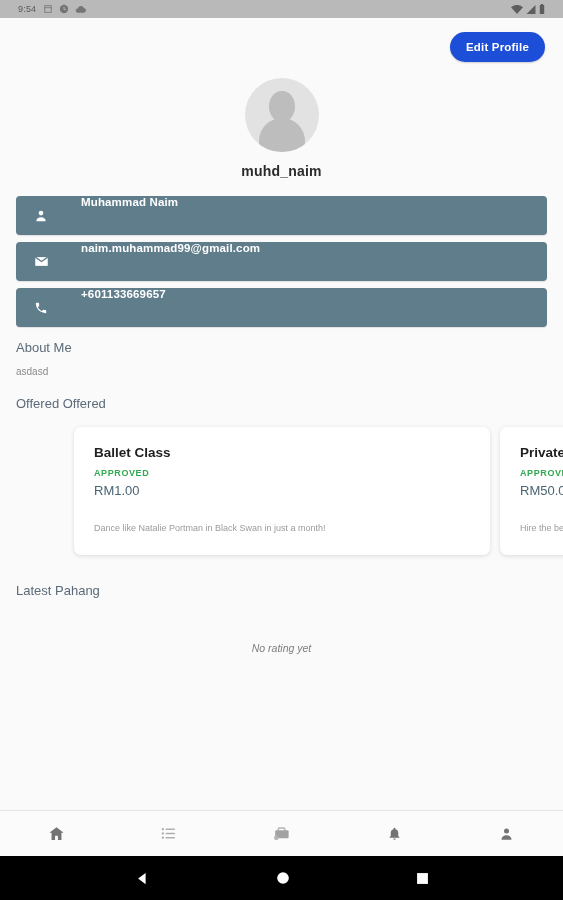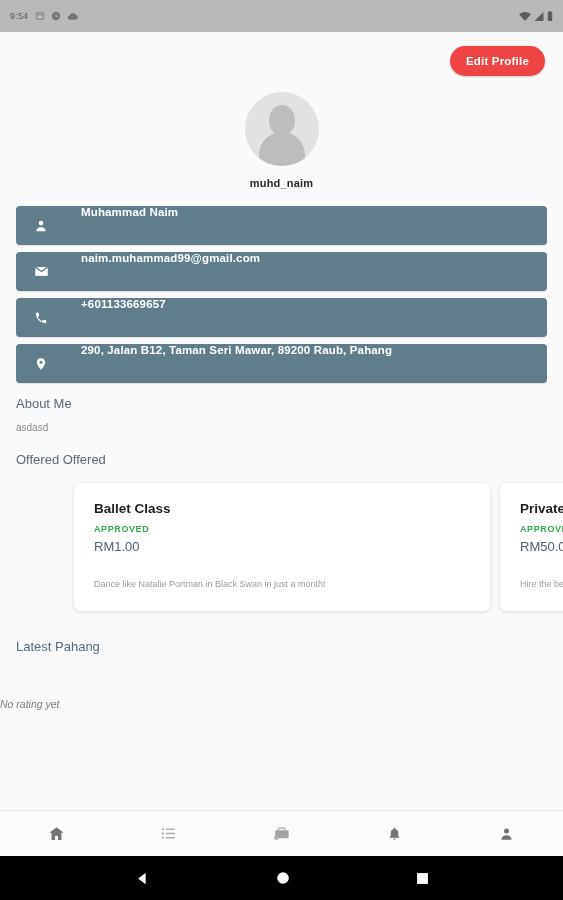--- a/index.html
+++ b/index.html
@@ -11,24 +11,24 @@
   }
   .phone {
     position: relative;
     width: 563px; height: 900px;
     display: flex; flex-direction: column;
     background: #fafafa;
   }
 
   
   .statusbar {
-    height: 32px;
+    height: 18px;
     background: #b9b9b9;
     display: flex; align-items: center;
-    padding: 0 10px;
+    padding: 0 18px;
     flex: none;
   }
   .status-time {
     font-size: 9px; color: #5a5a5a;
     letter-spacing: .2px;
     margin-right: 7px;
   }
   .status-left-icons { display: flex; align-items: center; gap: 6px; }
   .status-right { margin-left: auto; display: flex; align-items: center; gap: 3px; }
   .sicon { display: block; opacity: .62; }
@@ -41,21 +41,21 @@
     overflow: hidden;
     background: #fafafa;
   }
 
   .topbar {
     height: 58px;
     display: flex; align-items: center; justify-content: flex-end;
     padding: 0 18px;
   }
   .edit-btn {
-    background: #ef4444;
+    background: #1d4ed8;
     color: #ffffff;
     border: none;
     border-radius: 16px;
     font-size: 11.5px;
     font-weight: bold;
     padding: 9px 16px;
     letter-spacing: .2px;
     cursor: pointer;
     font-family: "Liberation Sans", sans-serif;
     box-shadow: 0 1px 2px rgba(0,0,0,.18);
@@ -80,21 +80,21 @@
   }
   .avatar .body {
     position: absolute; left: 50%; top: 40px;
     transform: translateX(-50%);
     width: 46px; height: 42px;
     border-radius: 23px 23px 0 0;
     background: #bdbdbd;
   }
   .username {
     margin-top: 11px;
-    font-size: 11px;
+    font-size: 14px;
     font-weight: bold;
     color: #2b2b2b;
     letter-spacing: .2px;
   }
 
   
   .info-list { margin-top: 17px; padding: 0 16px; }
   .info-row {
     display: flex; 
     background: #5f7d8b;
@@ -162,21 +162,21 @@
     font-size: 13px; color: #4a6472; font-weight: normal;
   }
   .card-desc {
     margin-top: 24px;
     font-size: 9px; color: #9b9b9b; line-height: 1.5;
   }
 
   
   .review-title { margin-top: 12px; }
   .no-rating {
-    text-align: left;
+    text-align: center;
     font-size: 10.5px;
     font-style: italic;
     color: #7f7f7f;
     margin-top: 44px;
   }
 
   
   .bottomnav {
     flex: none;
     height: 46px;
@@ -272,29 +272,20 @@
 
       <div class="info-row">
         <span class="info-icon">
           <svg width="14" height="14" viewBox="0 0 24 24" fill="#ffffff">
             <path d="M6.6 10.8a15 15 0 0 0 6.6 6.6l2.2-2.2a1 1 0 0 1 1-.25 11 11 0 0 0 3.5.56 1 1 0 0 1 1 1V20a1 1 0 0 1-1 1A17 17 0 0 1 3 4a1 1 0 0 1 1-1h3.5a1 1 0 0 1 1 1 11 11 0 0 0 .56 3.5 1 1 0 0 1-.25 1z"></path>
           </svg>
         </span>
         <span class="info-text">+601133669657</span>
       </div>
 
-      <div class="info-row">
-        <span class="info-icon">
-          <svg width="14" height="14" viewBox="0 0 24 24" fill="#ffffff">
-            <path d="M12 2a7 7 0 0 0-7 7c0 5.2 7 13 7 13s7-7.8 7-13a7 7 0 0 0-7-7z"></path>
-            <circle cx="12" cy="9" r="2.6" fill="#5f7d8b"></circle>
-          </svg>
-        </span>
-        <span class="info-text">290, Jalan B12, Taman Seri Mawar, 89200 Raub, Pahang</span>
-      </div>
 
     </div>
 
     <div class="section-title">About Me</div>
     <div class="about-text">asdasd</div>
 
     <div class="section-title service-title">Offered Offered</div>
 
     <div class="cards-scroller">
       <div class="card">

